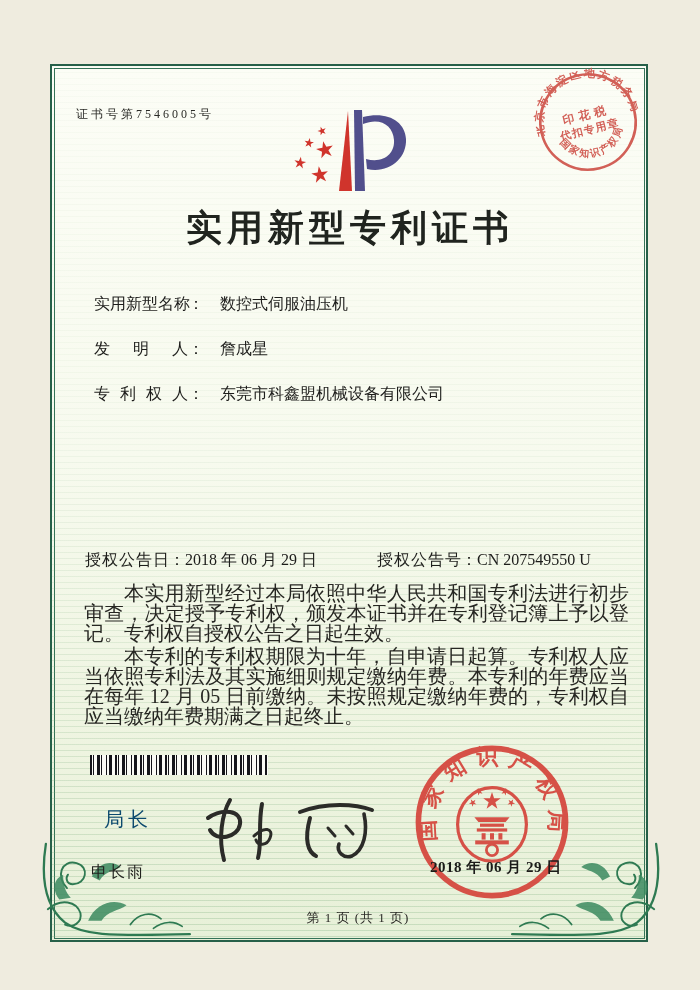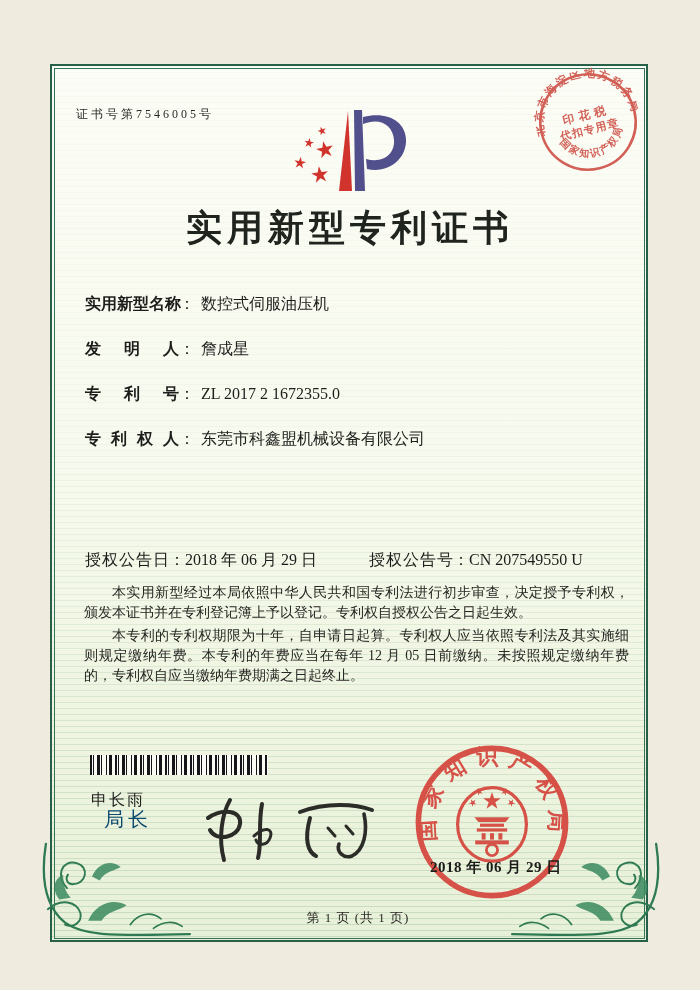--- a/index.html
+++ b/index.html
@@ -30,42 +30,42 @@
   .cert-no{position:absolute;left:76px;top:106px;font-size:12px;letter-spacing:3px;color:#2a2a26;}
   .logo{position:absolute;left:291px;top:109px;width:122px;height:86px;}
   .title{position:absolute;left:0;top:204px;width:700px;text-align:center;
     font-size:36px;font-weight:600;letter-spacing:5px;color:#20241f;}
 
   
   .fields{position:absolute;left:85px;top:293px;width:545px;font-size:16px;}
   .frow{margin-bottom:24px;line-height:21px;white-space:nowrap;}
   .frow.addr{white-space:normal;}
   .flabel{display:inline-block;width:94px;text-align:justify;text-align-last:justify;
-    vertical-align:top;font-weight:700;}
+    vertical-align:top;font-weight:400;margin-left:9px;}
   .fcolon{display:inline-block;vertical-align:top;}
-  .fvalue{display:inline-block;vertical-align:top;margin-left:6px;max-width:424px;}
+  .fvalue{display:inline-block;vertical-align:top;margin-left:16px;max-width:424px;}
   .grant-row{position:absolute;left:85px;top:550px;width:545px;font-size:16px;white-space:nowrap;}
-  .grant-no{position:absolute;left:284px;top:0;}
+  .grant-no{position:absolute;left:292px;top:0;}
   .glabel{display:inline-block;width:84px;text-align:justify;text-align-last:justify;font-family:Liberation Mono, monospace;}
 
   
   .body-text{position:absolute;left:84px;top:583px;width:545px;
-    font-size:14px;line-height:20px;text-align:justify;color:#262622;}
+    font-size:20px;line-height:20px;text-align:justify;color:#262622;}
   .body-text p{margin:0 0 3px 0;text-indent:2em;}
 
   
   .barcode{position:absolute;left:90px;top:755px;width:178px;height:20px;
     background:repeating-linear-gradient(90deg,
       #15151a 0 2px,#fbfbf6 2px 3px,#15151a 3px 4px,#fbfbf6 4px 7px,
       #15151a 7px 10px,#fbfbf6 10px 11px,#15151a 11px 12px,#fbfbf6 12px 16px,
       #15151a 16px 17px,#fbfbf6 17px 19px,#15151a 19px 22px,#fbfbf6 22px 25px);}
 
   
   .sig-title{position:absolute;left:92px;top:806px;font-size:20px;letter-spacing:4px;color:#0c4a6e;margin-left:12px;}
-  .sig-name{position:absolute;left:91px;top:790px;font-size:16px;letter-spacing:2px;color:#22221f;}
+  .sig-name{position:absolute;left:91px;top:862px;font-size:16px;letter-spacing:2px;color:#22221f;}
   .sig-script{position:absolute;left:196px;top:786px;width:205px;height:80px;}
 
   
   .seal{position:absolute;left:412px;top:742px;width:160px;height:160px;opacity:.92;}
   .seal-date{position:absolute;left:430px;top:858px;width:140px;font-size:15px;font-weight:600;
     letter-spacing:.5px;color:#1b1b19;white-space:nowrap;}
 
   
   .tax-stamp{position:absolute;left:536px;top:70px;width:104px;height:104px;
     transform:rotate(-14deg);opacity:.88;}
@@ -135,23 +135,20 @@
   </svg>
 
   <div class="title">实用新型专利证书</div>
 
   <div class="fields">
     <div class="frow">
       <span class="flabel">实用新型名称</span><span class="fcolon">：</span><span class="fvalue">数控式伺服油压机</span>
     </div>
     <div class="frow">
       <span class="flabel">发明人</span><span class="fcolon">：</span><span class="fvalue">詹成星</span>
-    </div>
-    <div class="frow">
-      <span class="flabel">专利号</span><span class="fcolon">：</span><span class="fvalue">ZL 2017 2 1672355.0</span>
     </div>
     <div class="frow">
       <span class="flabel">专利权人</span><span class="fcolon">：</span><span class="fvalue">东莞市科鑫盟机械设备有限公司</span>
     </div>
   </div>
 
   <div class="grant-row">
     <span><span class="glabel">授权公告日</span><span>：</span><span>2018 年 06 月 29 日</span></span>
     <span class="grant-no"><span class="glabel">授权公告号</span><span>：</span><span>CN 207549550 U</span></span>
   </div>

